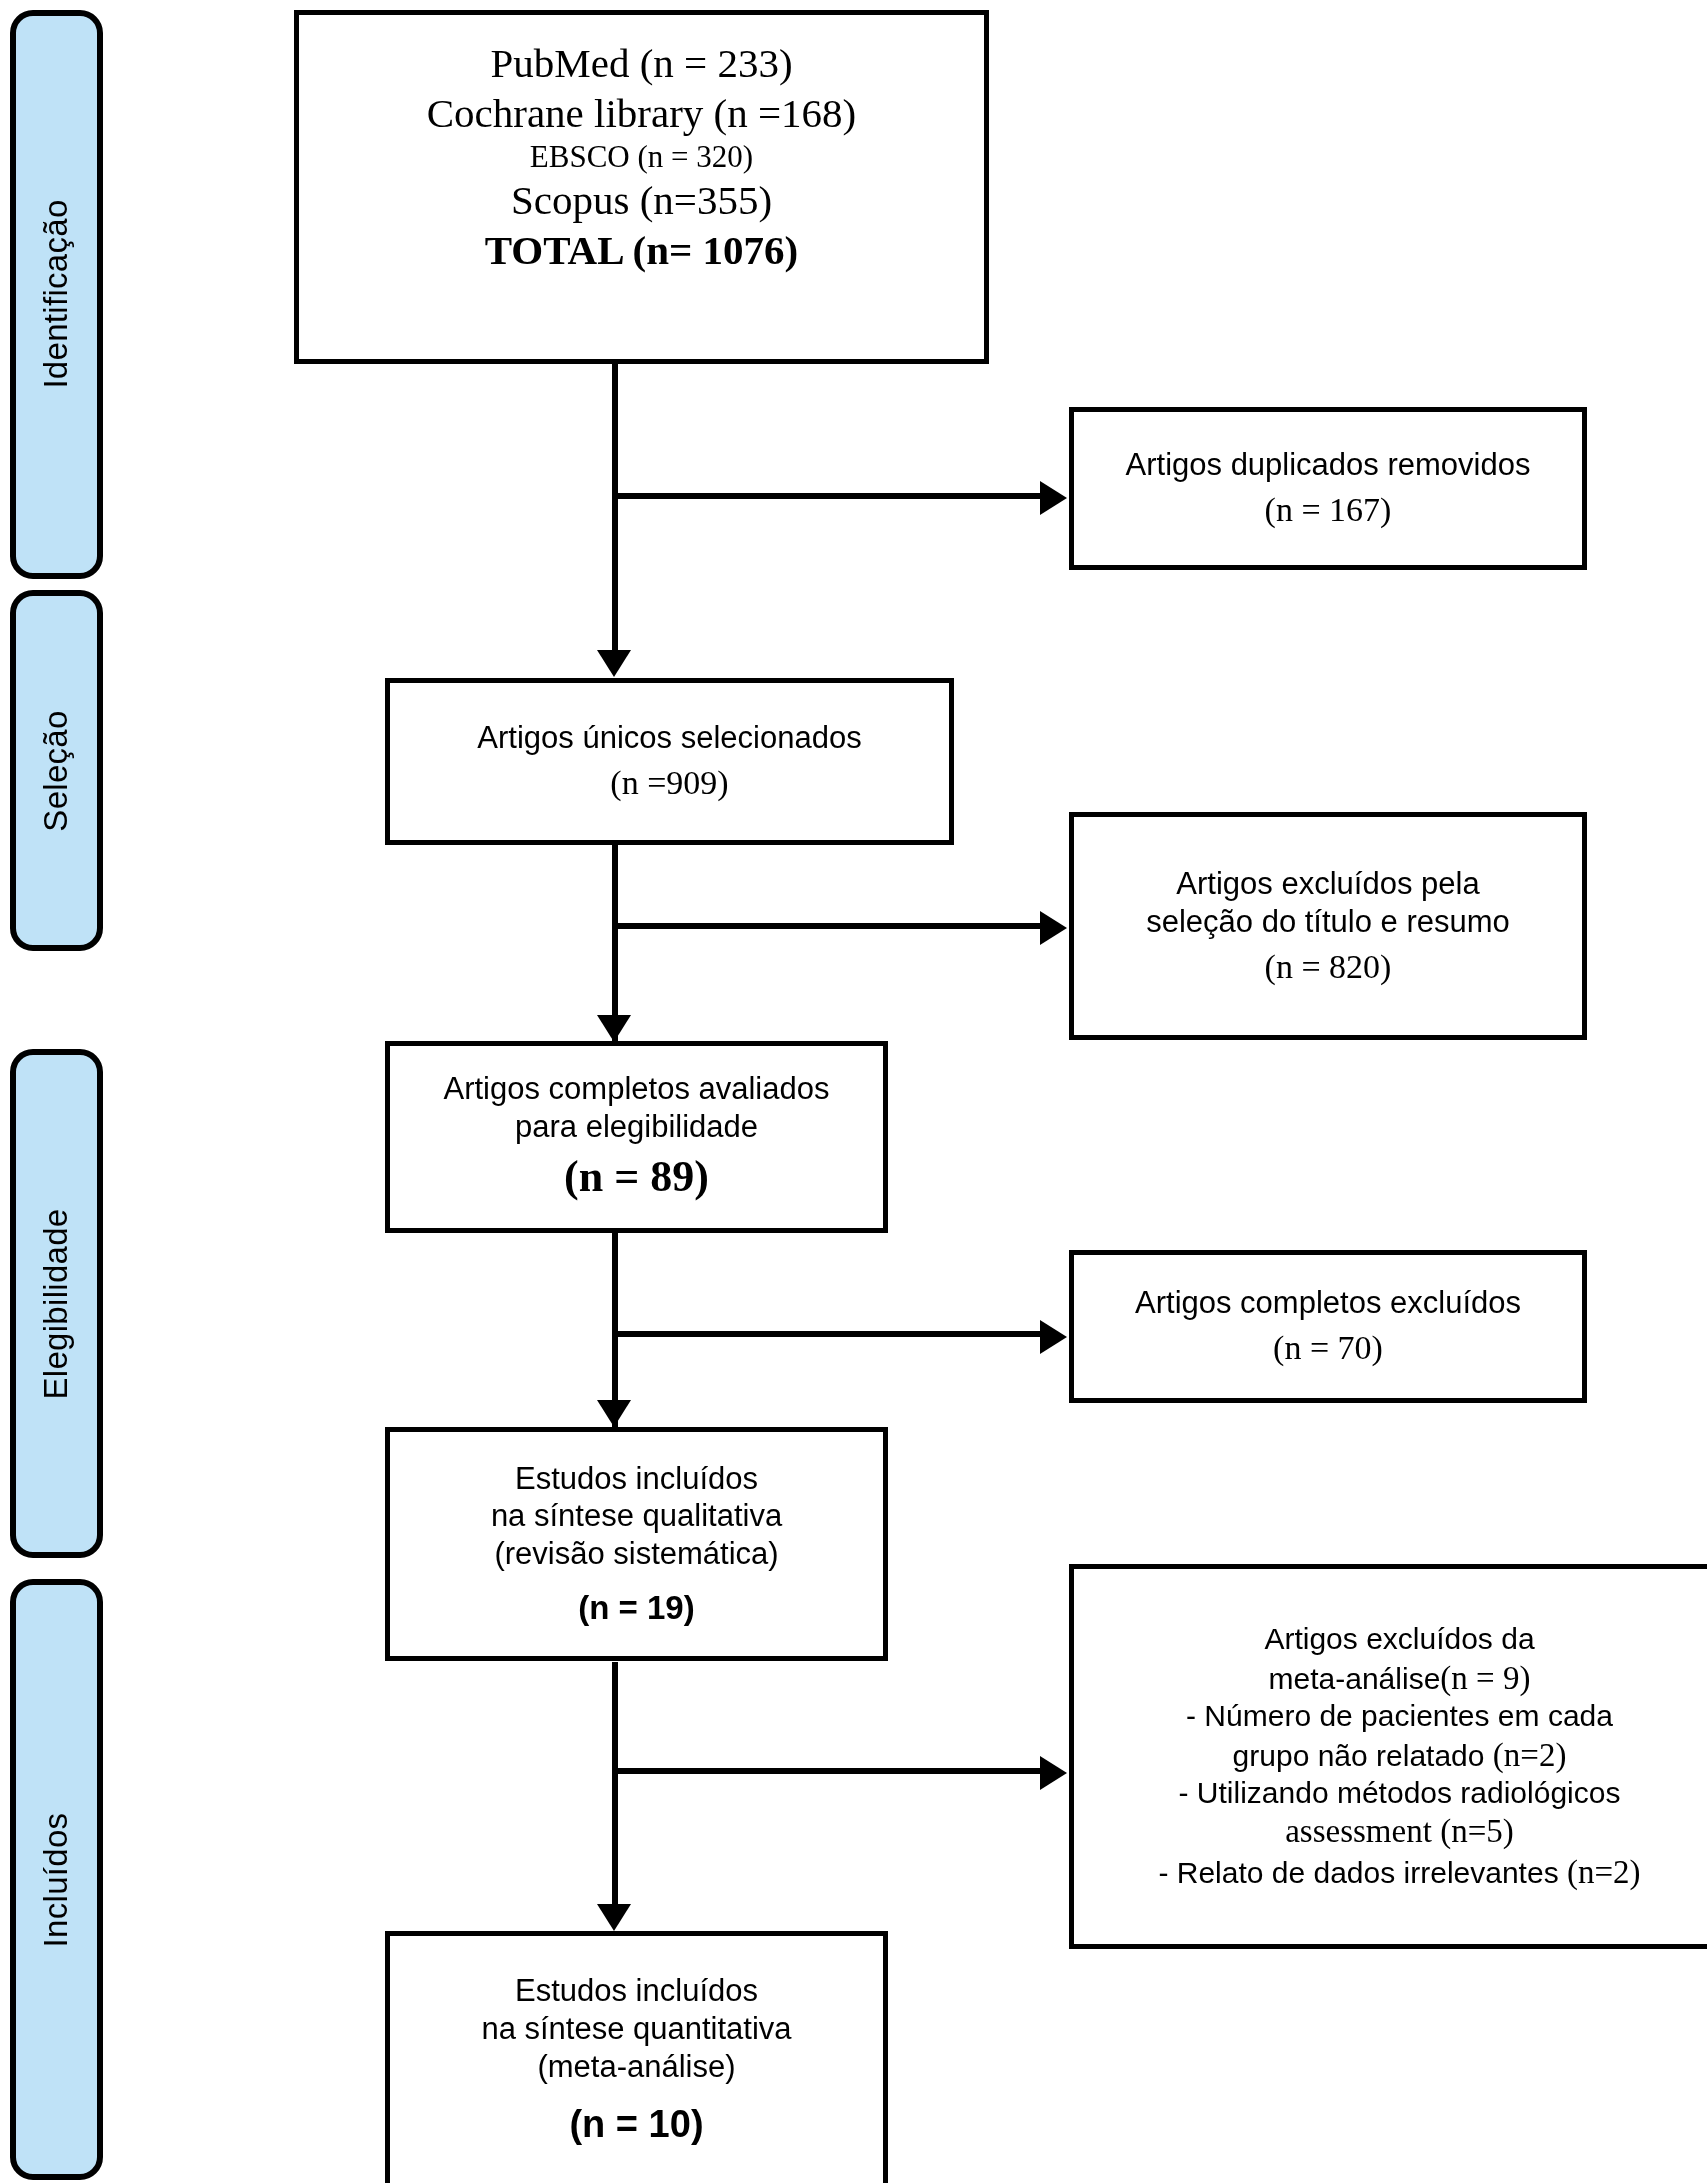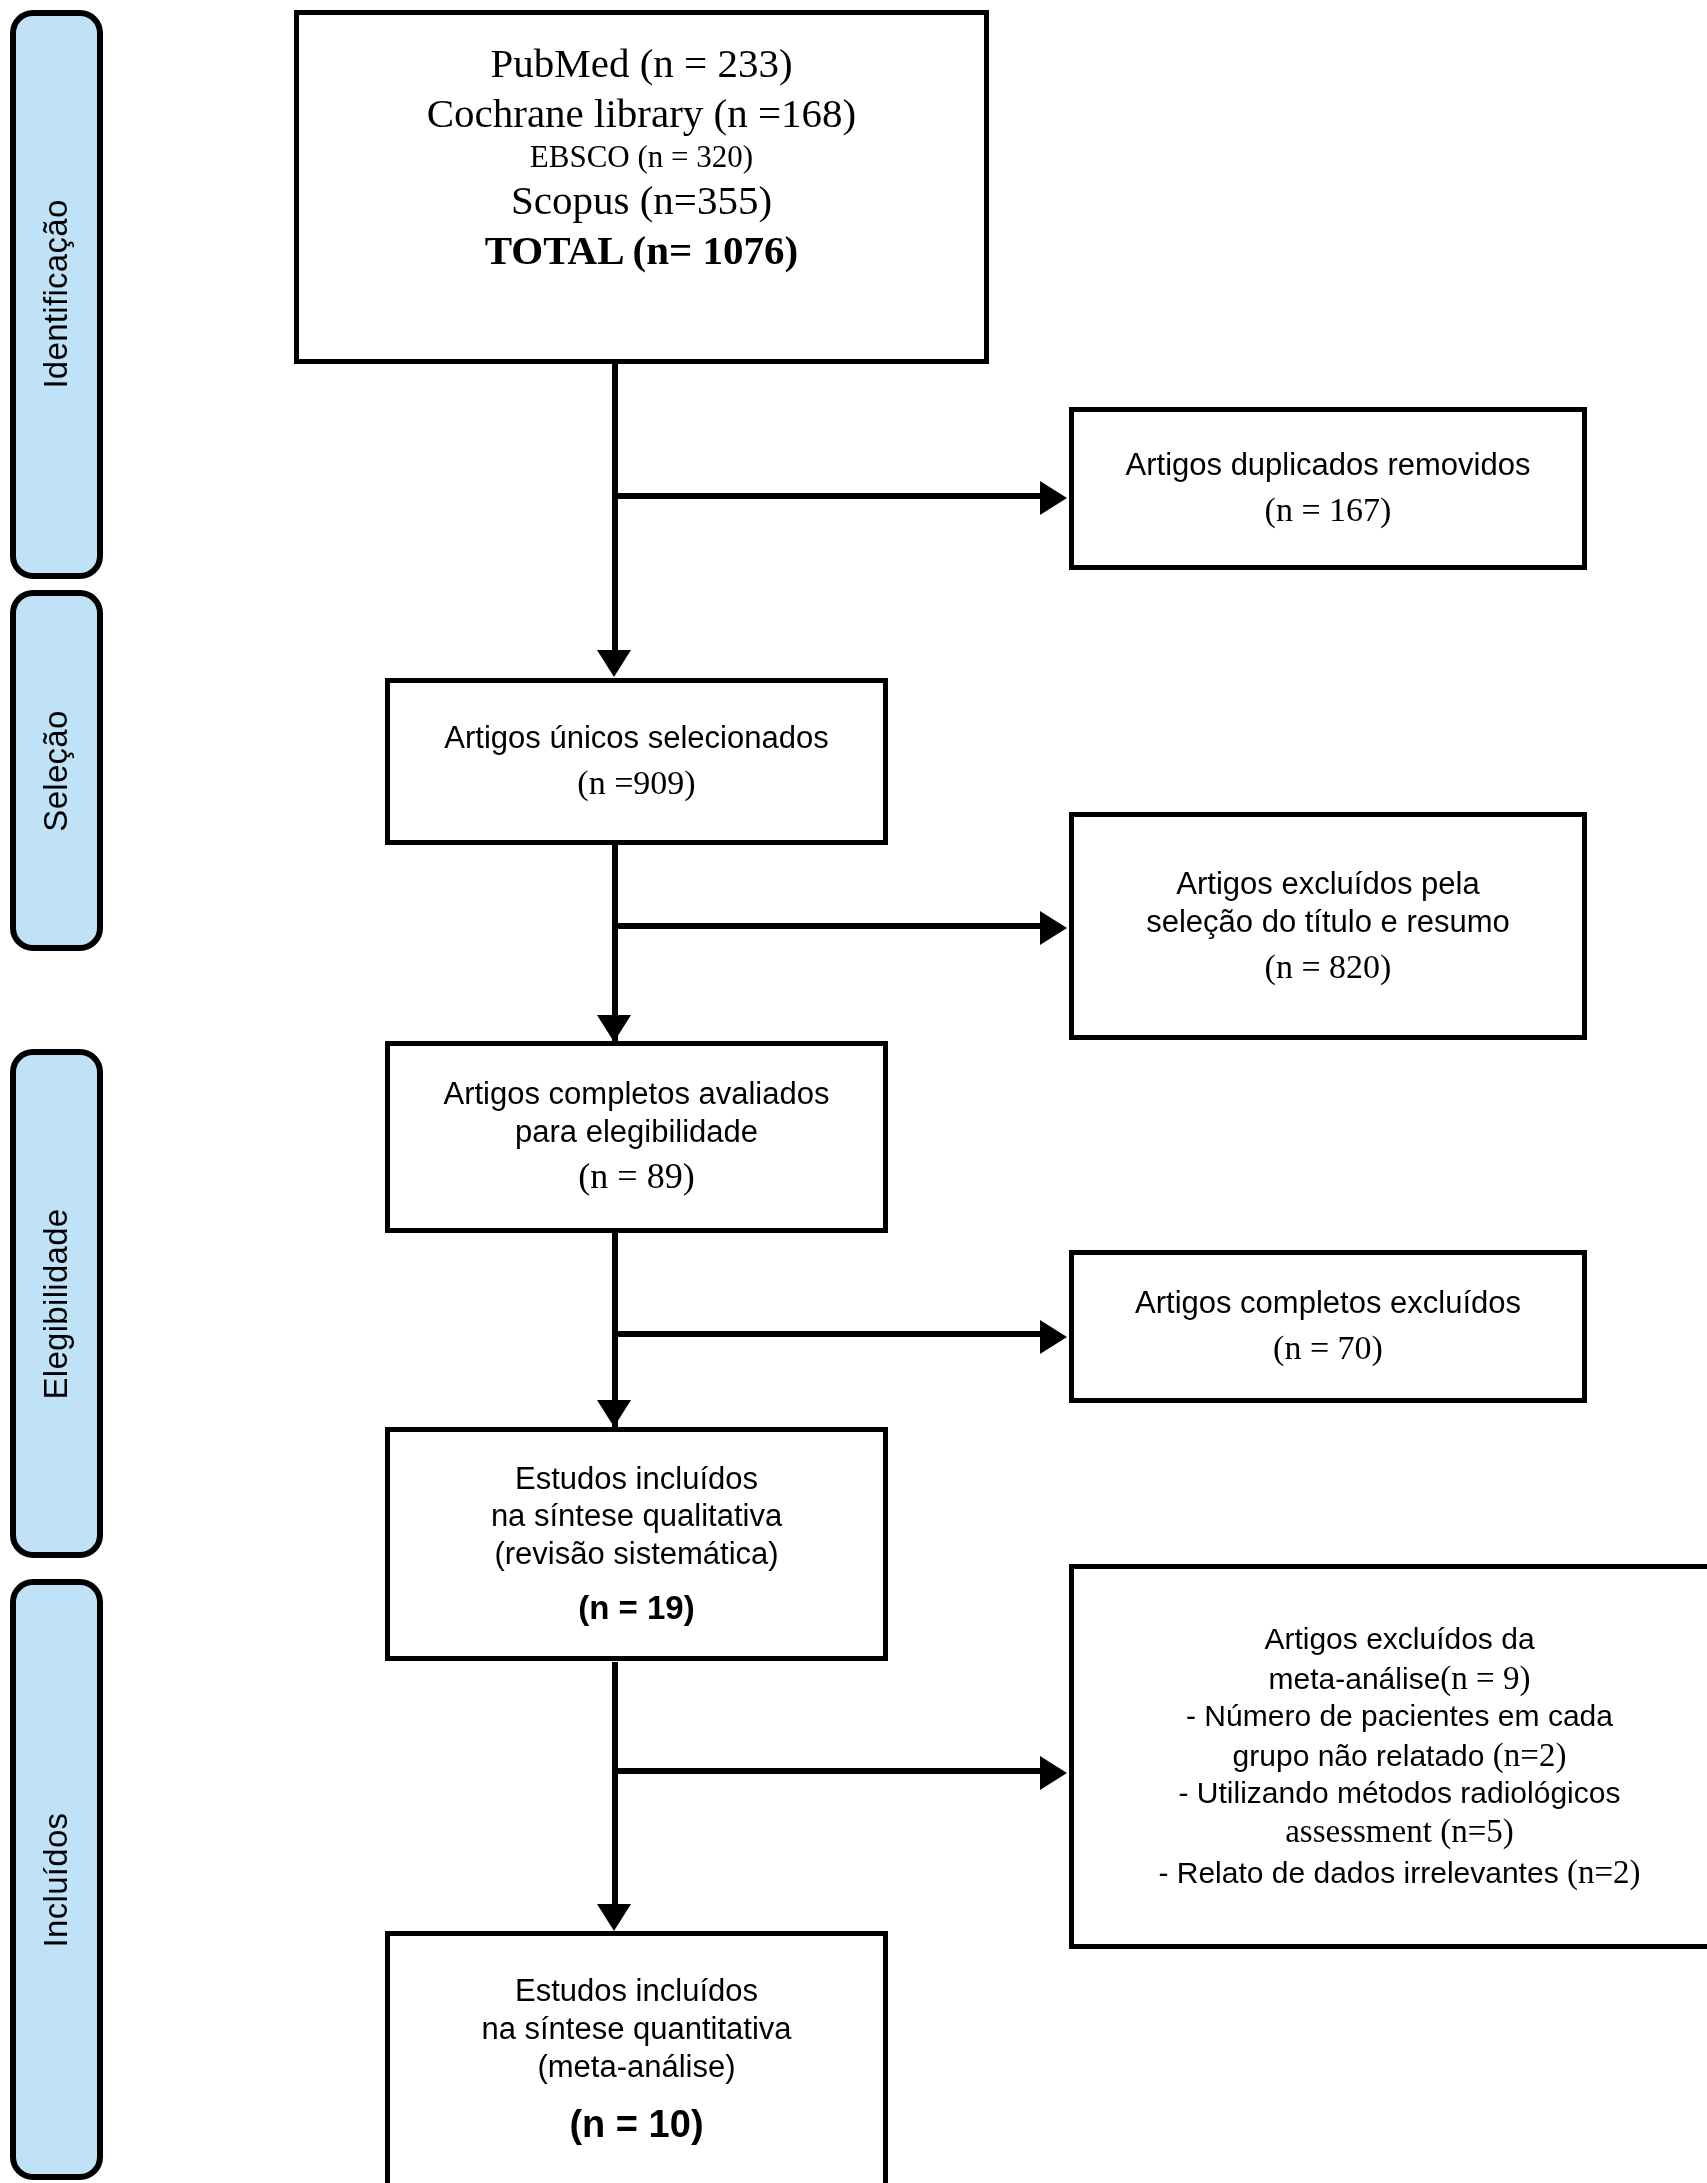--- a/index.html
+++ b/index.html
@@ -88,35 +88,35 @@
     <span class="ln serif" style="font-size:31px;">EBSCO (n = 320)</span>
     <span class="ln serif" style="font-size:41px;">Scopus (n=355)</span>
     <span class="ln serif bold" style="font-size:41px;">TOTAL (n= 1076)</span>
   </div>
 
   <div class="box" style="left:1069px;top:407px;width:518px;height:163px;">
     <span class="ln sans" style="font-size:31px;">Artigos duplicados removidos</span>
     <span class="ln serif" style="font-size:34px;margin-top:5.4px;">(n = 167)</span>
   </div>
 
-  <div class="box" style="left:385px;top:678px;width:503px;height:167px;">
+  <div class="box" style="left:385px;top:678px;width:569px;height:167px;">
     <span class="ln sans" style="font-size:31px;">Artigos únicos  selecionados</span>
     <span class="ln serif" style="font-size:34px;margin-top:5.4px;">(n =909)</span>
   </div>
 
   <div class="box" style="left:1069px;top:812px;width:518px;height:228px;">
     <span class="ln sans" style="font-size:31px;">Artigos excluídos pela</span>
     <span class="ln sans" style="font-size:31px;">seleção do título e resumo</span>
     <span class="ln serif" style="font-size:34px;margin-top:5.4px;">(n = 820)</span>
   </div>
 
   <div class="box" style="left:385px;top:1041px;width:503px;height:192px;">
     <span class="ln sans" style="font-size:31px;">Artigos completos avaliados</span>
     <span class="ln sans" style="font-size:31px;">para elegibilidade</span>
-    <span class="ln serif" style="font-size:36px;margin-top:4.1px;">(n = 89)</span>
+    <span class="ln serif" style="font-size:44px;margin-top:4.1px;font-weight:bold;">(n = 89)</span>
   </div>
 
   <div class="box" style="left:1069px;top:1250px;width:518px;height:153px;">
     <span class="ln sans" style="font-size:31px;">Artigos completos excluídos</span>
     <span class="ln serif" style="font-size:34px;margin-top:5.4px;">(n = 70)</span>
   </div>
 
   <div class="box" style="left:385px;top:1427px;width:503px;height:234px;">
     <span class="ln sans" style="font-size:31px;">Estudos incluídos</span>
     <span class="ln sans" style="font-size:31px;">na síntese qualitativa</span>

